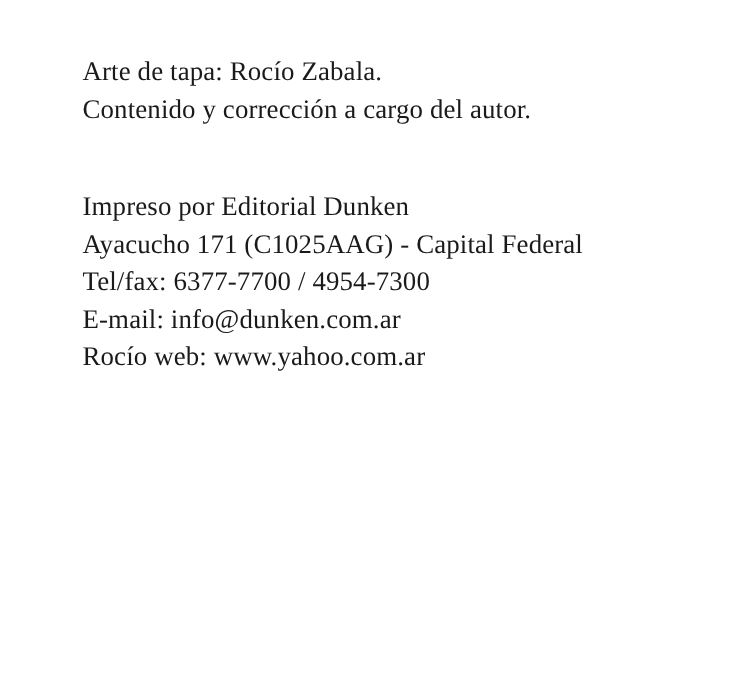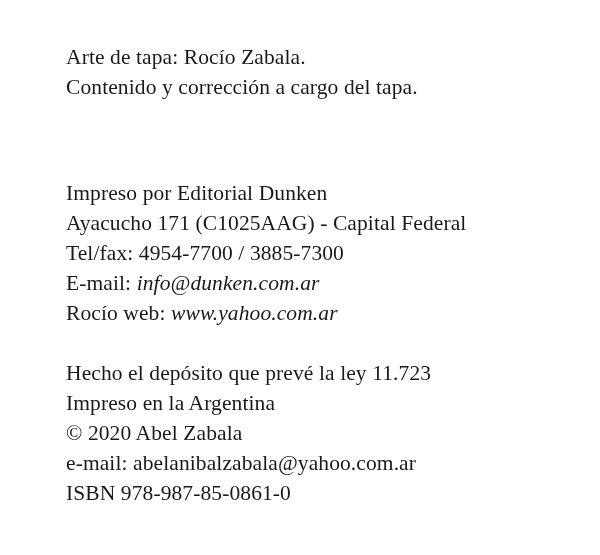--- a/index.html
+++ b/index.html
@@ -27,48 +27,40 @@
   .line {
     font-size: 21.5px;
     line-height: 30px;
     white-space: nowrap;
     letter-spacing: 0.1px;
   }
   .block-credits {
     margin-top: 6px;
   }
   .block-printer {
-    margin-top: 76px;
+    margin-top: 48px;
   }
   .block-legal {
     margin-top: 30px;
   }
   .italic {
-    font-style: italic;
   }
 </style>
 </head>
 <body>
 
 <div class="page">
 
   <div class="block block-credits">
     <div class="line">Arte de tapa: Rocío Zabala.</div>
-    <div class="line">Contenido y corrección a cargo del tapa.</div>
+    <div class="line">Contenido y corrección a cargo del autor.</div>
   </div>
 
   <div class="block block-printer">
     <div class="line">Impreso por Editorial Dunken</div>
     <div class="line">Ayacucho 171 (C1025AAG) - Capital Federal</div>
-    <div class="line">Tel/fax: 4954-7700 / 3885-7300</div>
+    <div class="line">Tel/fax: 6377-7700 / 4954-7300</div>
     <div class="line"><span>E-mail: </span><span class="italic">info@dunken.com.ar</span></div>
     <div class="line"><span>Rocío web: </span><span class="italic">www.yahoo.com.ar</span></div>
   </div>
 
-  <div class="block block-legal">
-    <div class="line">Hecho el depósito que prevé la ley 11.723</div>
-    <div class="line">Impreso en la Argentina</div>
-    <div class="line">© 2020 Abel Zabala</div>
-    <div class="line">e-mail: abelanibalzabala@yahoo.com.ar</div>
-    <div class="line">ISBN 978-987-85-0861-0</div>
-  </div>
 
 </div>
 
 </body></html>

